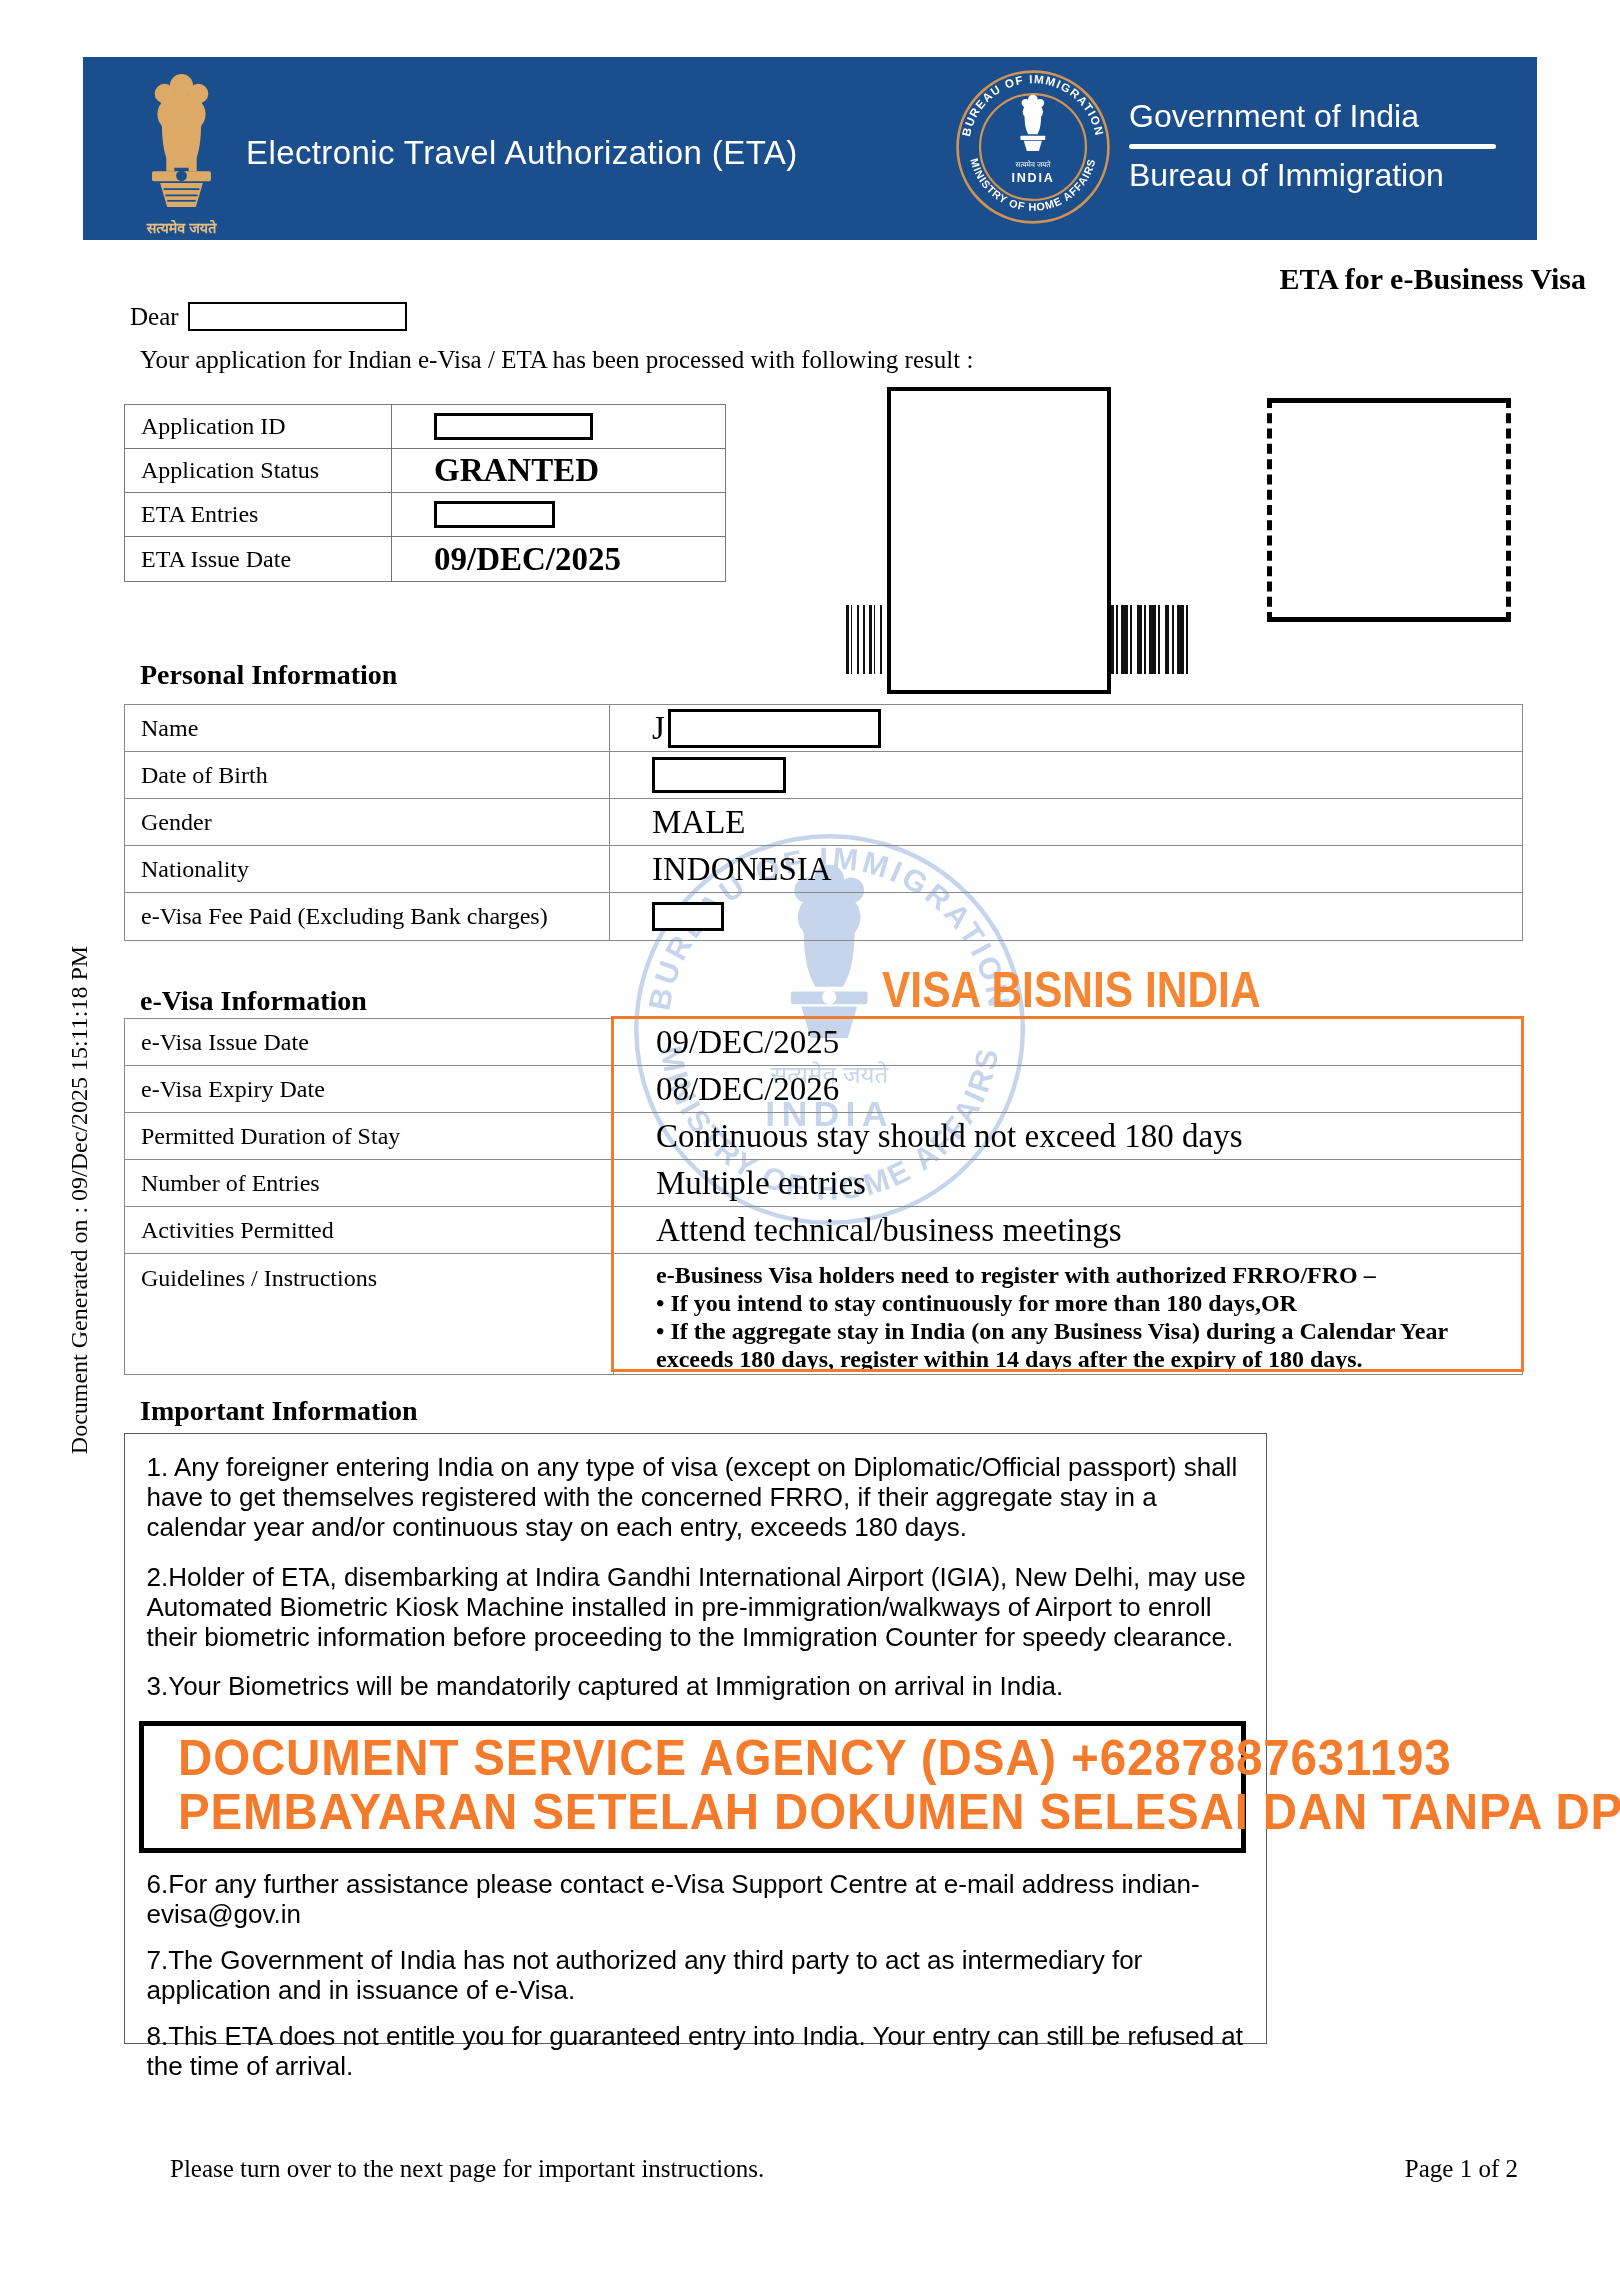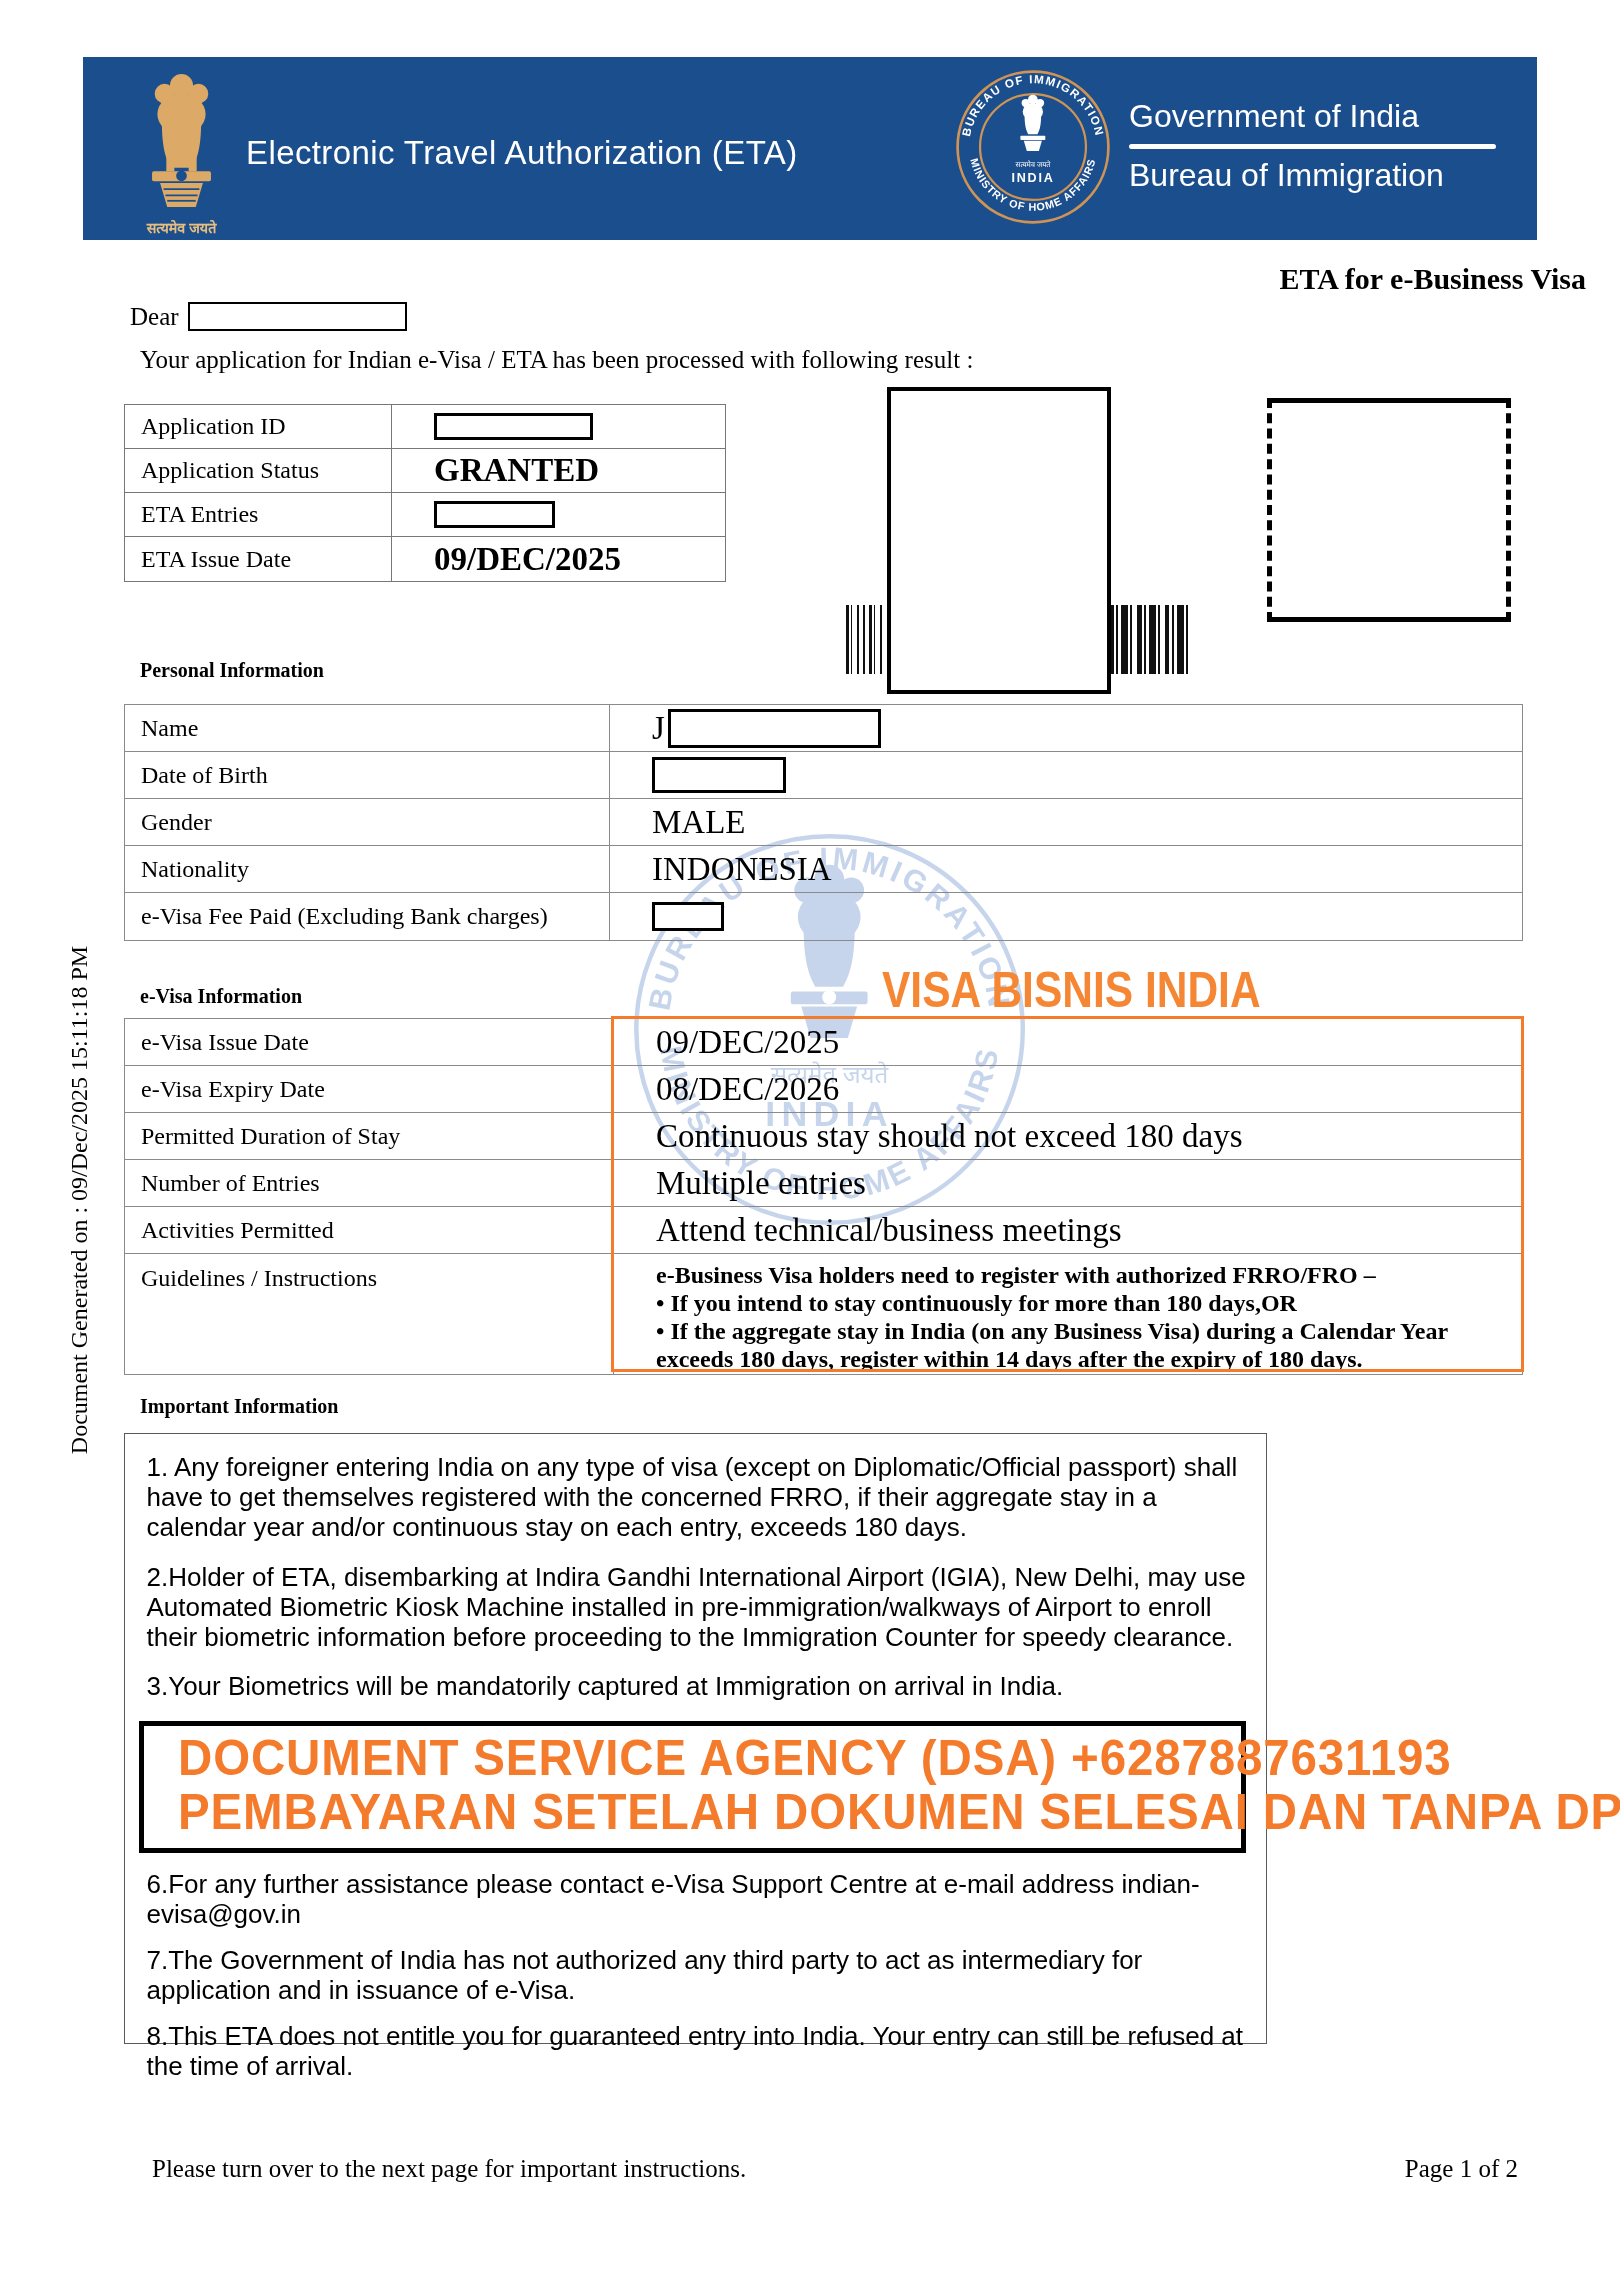--- a/index.html
+++ b/index.html
@@ -71,21 +71,21 @@
   .barcode-left { left:846px; width:40px; }
   .barcode-right { left:1109px; width:82px;
     background-image:repeating-linear-gradient(90deg,#111 0 4.5px,#fff 4.5px 7.2px,#111 7.2px 9px,#fff 9px 11.6px,#111 11.6px 19px,#fff 19px 21.5px,#111 21.5px 23px,#fff 23px 28px); }
   .photo-box { position:absolute; left:887px; top:387px; width:224px; height:307px;
     background:#fff; border:4.5px solid #000; z-index:2; }
   .qr-box { position:absolute; left:1267px; top:398px; width:244px; height:224px; background:#fff;
     border-top:5.4px solid #000; border-bottom:5.4px solid #000;
     border-left:5.4px dashed #000; border-right:5.4px dashed #000; }
 
   
-  .section-heading { position:absolute; left:140px; font-size:20px; font-weight:bold; }
+  .section-heading { position:absolute; left:140px; font-size:28px; font-weight:bold; }
   .personal-heading { top:659px; }
   .evisa-heading { top:985px; }
   .important-heading { top:1395px; }
 
   
   .watermark { position:absolute; left:622px; top:804px; z-index:0; }
 
   
   .orange-frame { position:absolute; left:611px; top:1016px; width:913px; height:356px;
     border:3.6px solid #f47b2b; pointer-events:none; z-index:2; }
@@ -98,21 +98,21 @@
     border:1.8px solid #5a5a5a; padding:18px 18px 0 21.5px;
     font-family:"Liberation Sans", sans-serif; font-size:26px; line-height:30px; }
   .info-box p { margin:0 0 19.7px; }
   .dsa-box { border:5.4px solid #000; margin:12.5px 1.8px 16px -7.2px; padding:5.4px 0 9px 34px; background:#fff; }
   .dsa-line { font-family:"Liberation Sans", sans-serif; font-weight:bold; color:#f47b2b;
     font-size:50px; line-height:54px; letter-spacing:0.9px; white-space:nowrap;
     transform:scaleX(0.95); transform-origin:left center; }
   .notes p { margin:0 0 16px; }
 
   
-  .footer-left { position:absolute; left:152px; top:2155px; font-size:25px; }
+  .footer-left { position:absolute; left:170px; top:2155px; font-size:25px; }
   .footer-right { position:absolute; right:102px; top:2155px; font-size:25px; }
 </style>
 </head>
 <body>
 
 <div class="page">
 
   <div class="vertical-note">Document Generated on : 09/Dec/2025 15:11:18 PM</div>
 
   <div class="banner">

